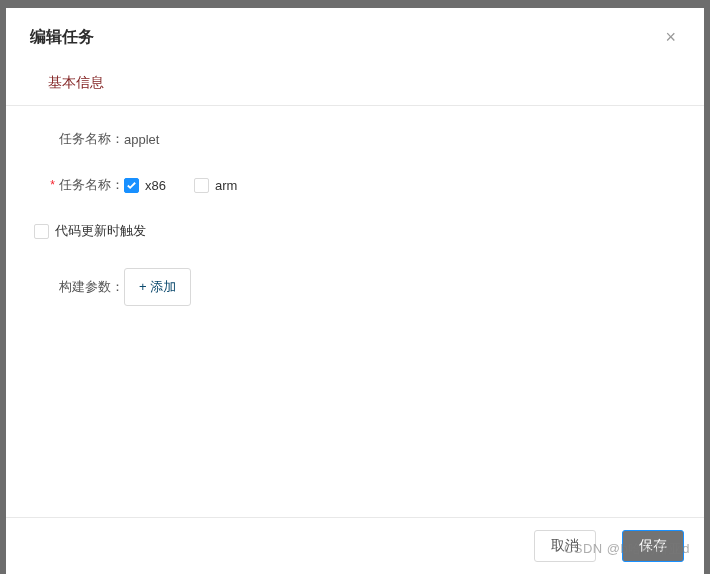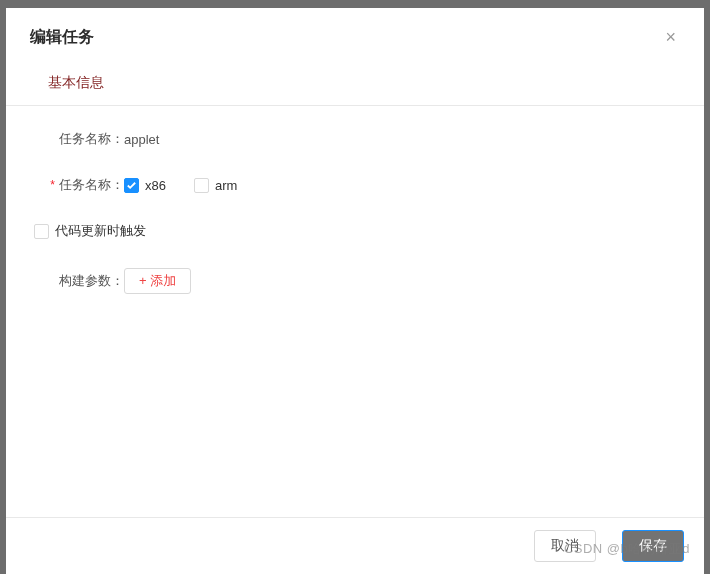--- a/index.html
+++ b/index.html
@@ -109,23 +109,23 @@
       background: #1890ff;
       border-color: #1890ff;
     }
     .checkbox.checked svg {
       width: 11px;
       height: 11px;
     }
     .btn-add {
       border: 1px solid #d9d9d9;
       background: #fff;
-      padding: 3px 14px;
+      padding: 9px 14px;
       border-radius: 3px;
-      color: #ef4444;
+      color: #0c4a6e;
       cursor: pointer;
       font-size: 13px;
     }
     .footer {
       border-top: 1px solid #e8e8e8;
       padding: 12px 20px;
       display: flex;
       justify-content: flex-end;
       gap: 26px;
     }

